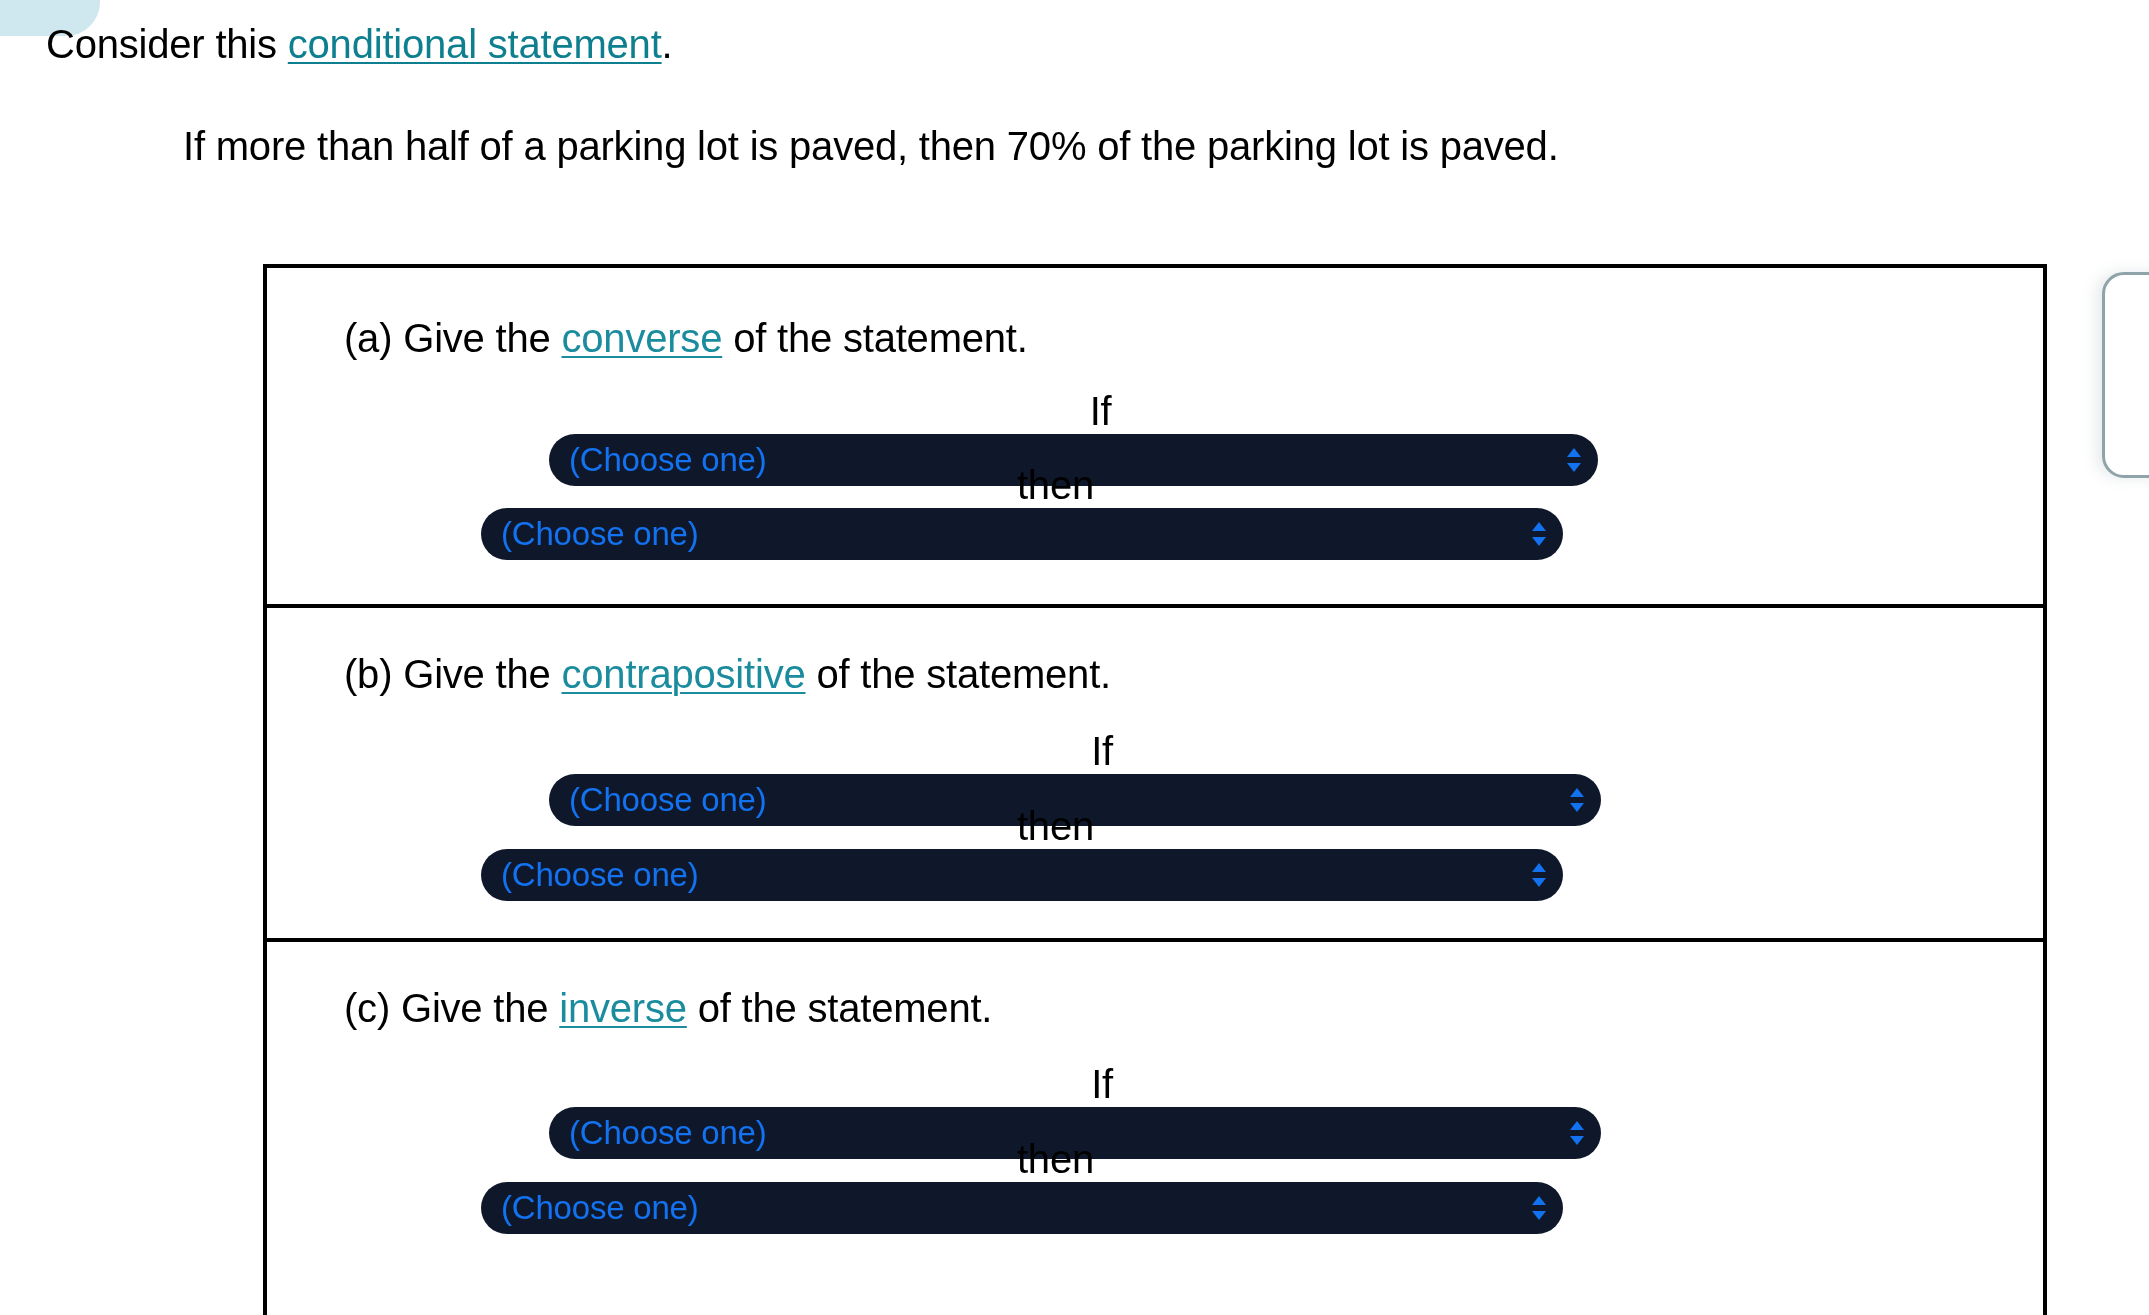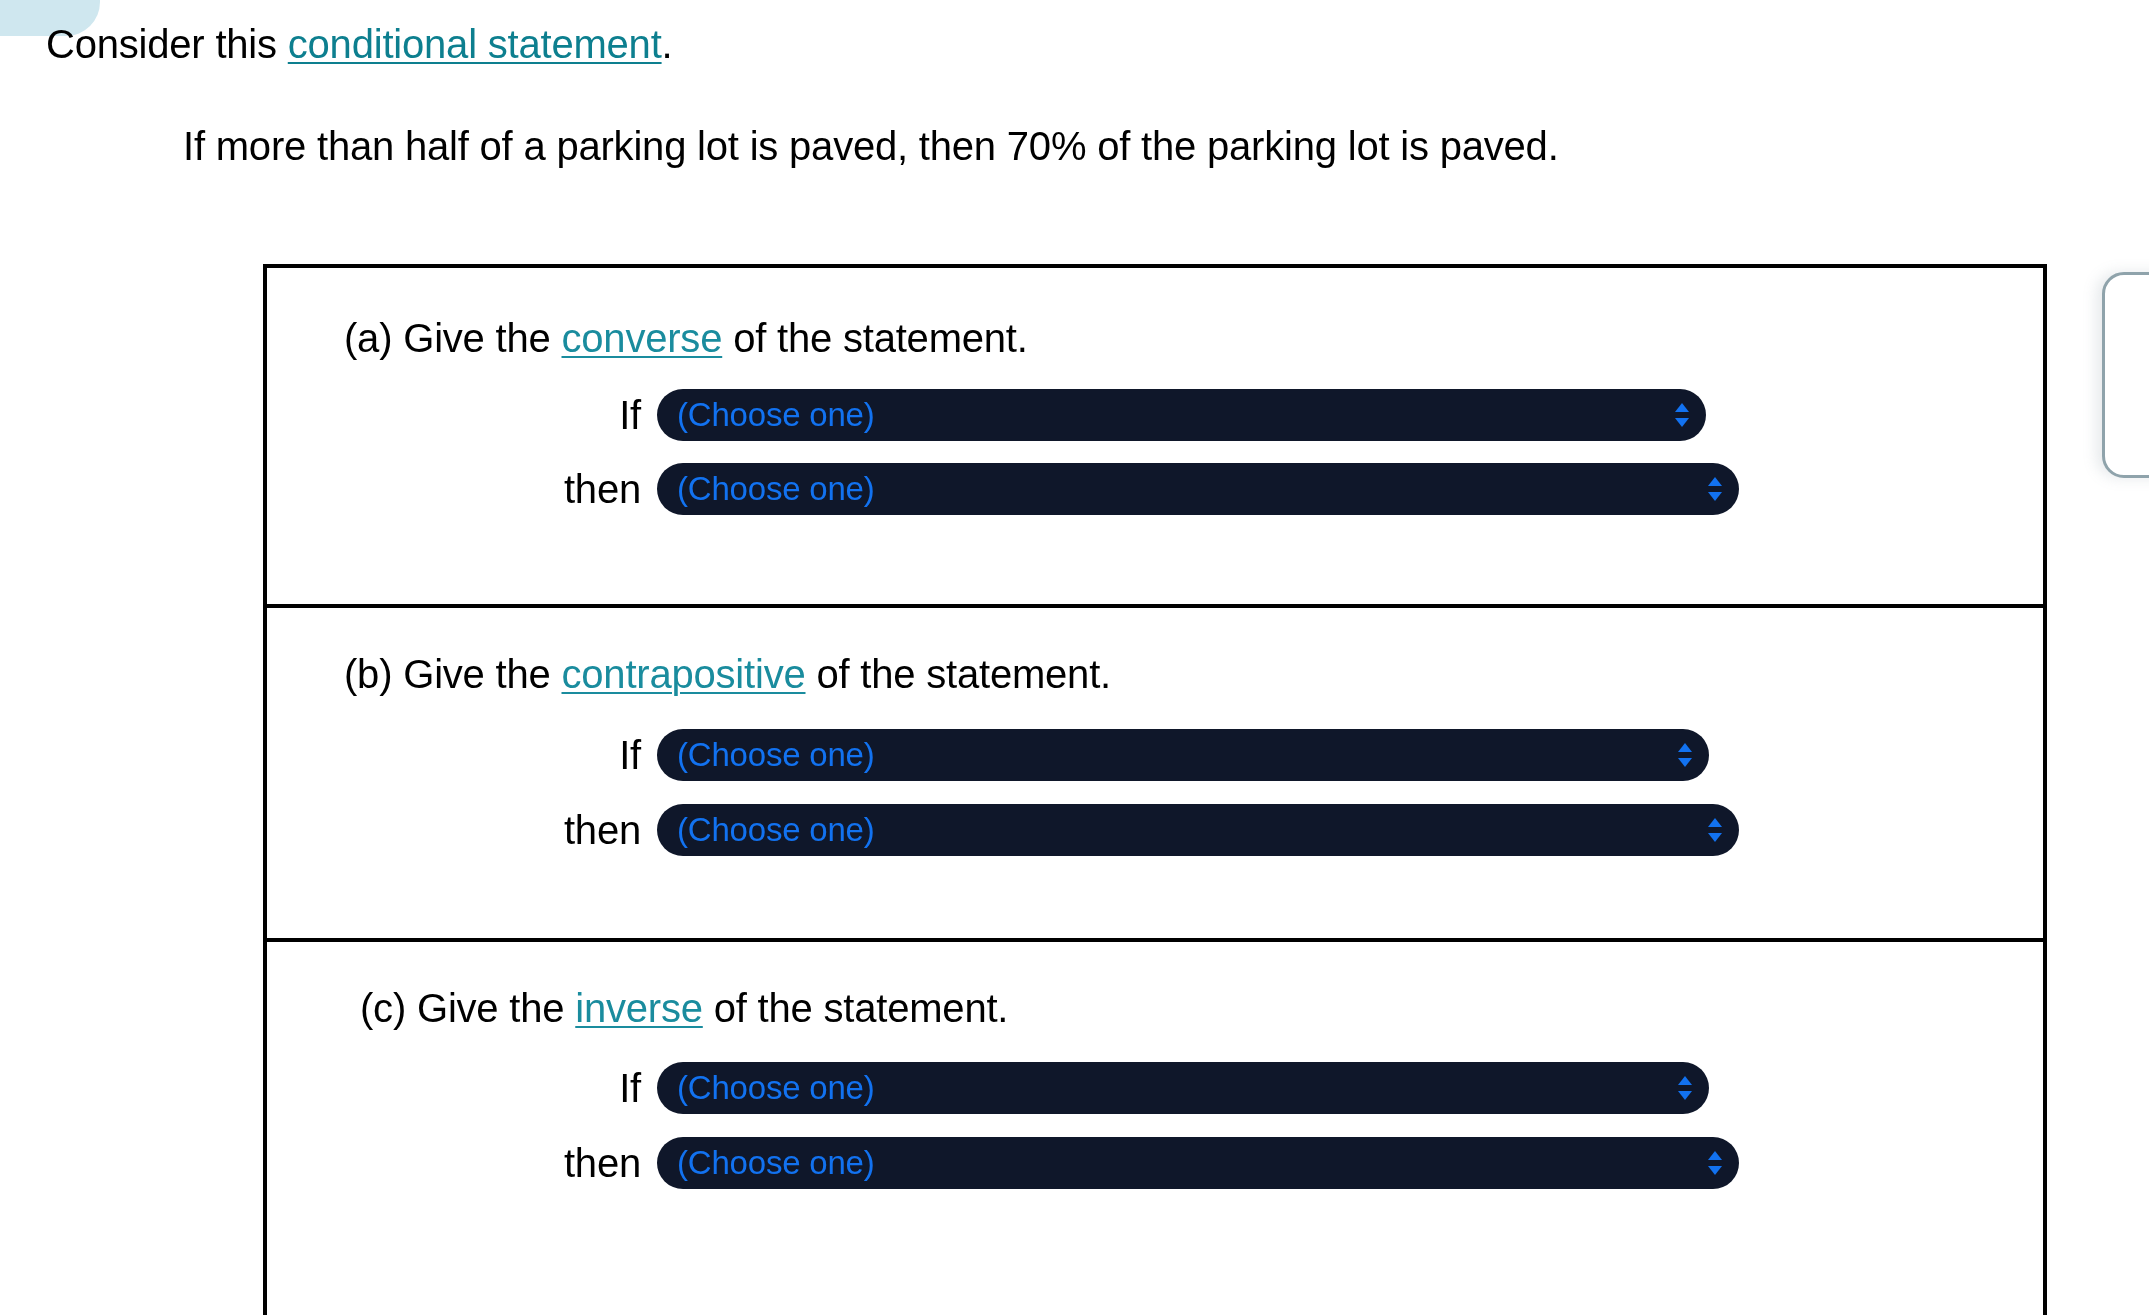--- a/index.html
+++ b/index.html
@@ -96,27 +96,28 @@
 
   .part-heading {
     position: absolute;
     font-size: 40px;
     color: #000000;
     white-space: nowrap;
     letter-spacing: -0.2px;
   }
   .part-a .part-heading { left: 77px; top: 48px; }
   .part-b .part-heading { left: 77px; top: 44px; }
-  .part-c .part-heading { left: 77px; top: 44px; margin-left: 16px; }
+  .part-c .part-heading { left: 77px; top: 44px; }
 
   
   .row {
     position: absolute;
     display: flex;
     align-items: center;
+    flex-direction: column;
   }
   .row-label {
     font-size: 40px;
     color: #000000;
     text-align: right;
     white-space: nowrap;
     letter-spacing: -0.2px;
     margin-right: 16px;
   }
   .select-pill {

